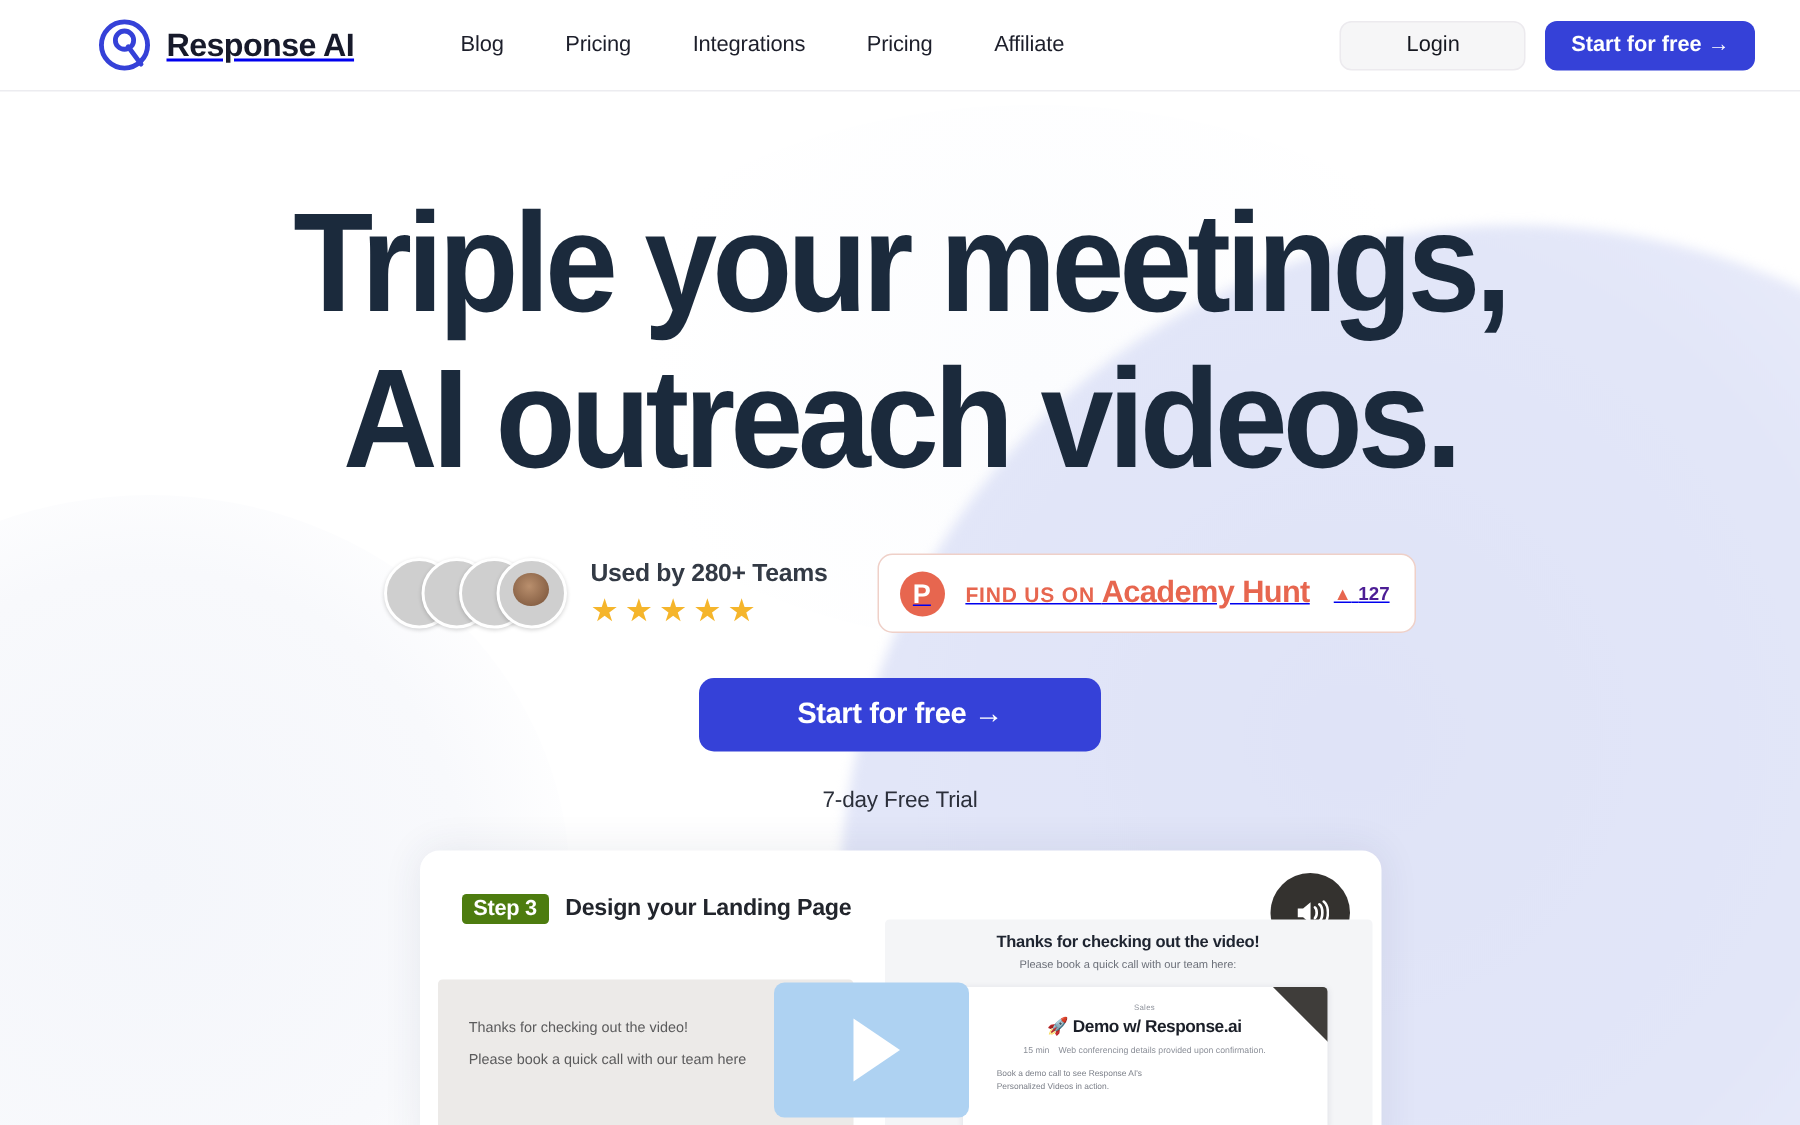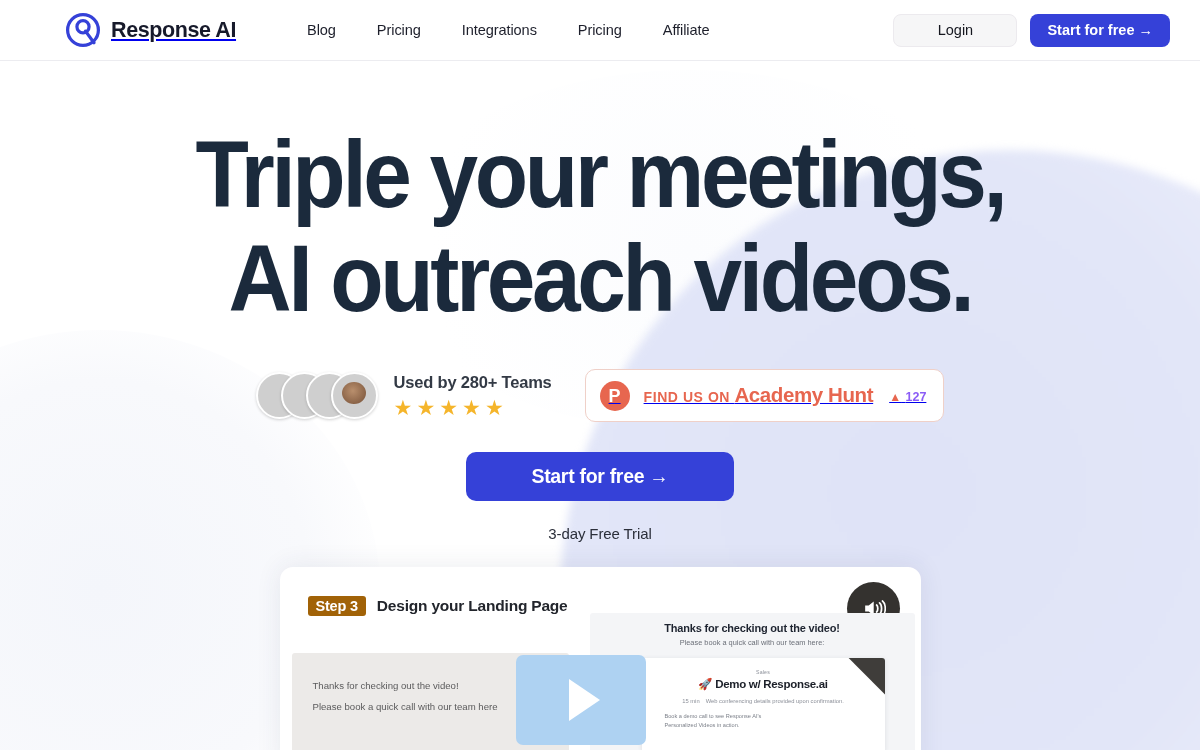--- a/index.html
+++ b/index.html
@@ -130,21 +130,21 @@
   .ph-small {
     font-size:14px; font-weight:bold; color:#e7664f;
     letter-spacing:0.55px; text-transform:uppercase;
   }
   .ph-big {
     font-size:20.5px; font-weight:bold; color:#e7664f;
     letter-spacing:-0.4px; margin-top:3px; white-space:nowrap;
   }
   .ph-votes { text-align:center; line-height:1; margin-left:2px; }
   .ph-arrow { color:#e7664f; font-size:12px; line-height:11px; }
-  .ph-count { font-size:12.5px; font-weight:bold; color:#8b5cf6; margin-top:3px; }
+  .ph-count { font-size:12.5px; font-weight:bold; color:#4c1d95; margin-top:3px; }
 
   
   .cta-wrap { margin-top:30px; }
   .btn-cta {
     width:268px; height:49px;
     background:#3541d8; border:none; border-radius:10px;
     color:#ffffff; font-size:19.5px; font-weight:bold;
     font-family:inherit; cursor:pointer; letter-spacing:-0.3px;
   }
   .trial-note {
@@ -159,21 +159,21 @@
     background:#ffffff;
     border-radius:13px 13px 0 0;
     box-shadow:0 -1px 26px rgba(40,50,90,0.09);
     overflow:hidden;
   }
   .vc-topbar {
     display:flex; align-items:center;
     padding:29px 24px 0 28px; position:relative;
   }
   .step-badge {
-    background:#a16207; color:#ffffff;
+    background:#4d7c0f; color:#ffffff;
     font-size:14.5px; font-weight:bold;
     padding:2px 8px; border-radius:3px;
     letter-spacing:-0.2px; white-space:nowrap;
   }
   .step-title {
     margin-left:11px; font-size:15.5px; font-weight:bold;
     color:#22252c; letter-spacing:-0.2px; white-space:nowrap;
   }
   .sound-btn {
     position:absolute; right:21px; top:15px;
@@ -314,21 +314,21 @@
       <span class="ph-votes">
         <span class="ph-arrow">▲</span>
         <span class="ph-count">127</span>
       </span>
     </a>
 
   </div>
 
   <div class="cta-wrap">
     <button class="btn-cta">Start for free →</button>
-    <div class="trial-note">3-day Free Trial</div>
+    <div class="trial-note">7-day Free Trial</div>
   </div>
 
 </section>
 
 <section class="video-card">
 
   <div class="vc-topbar">
     <span class="step-badge">Step 3</span>
     <span class="step-title">Design your Landing Page</span>
 

